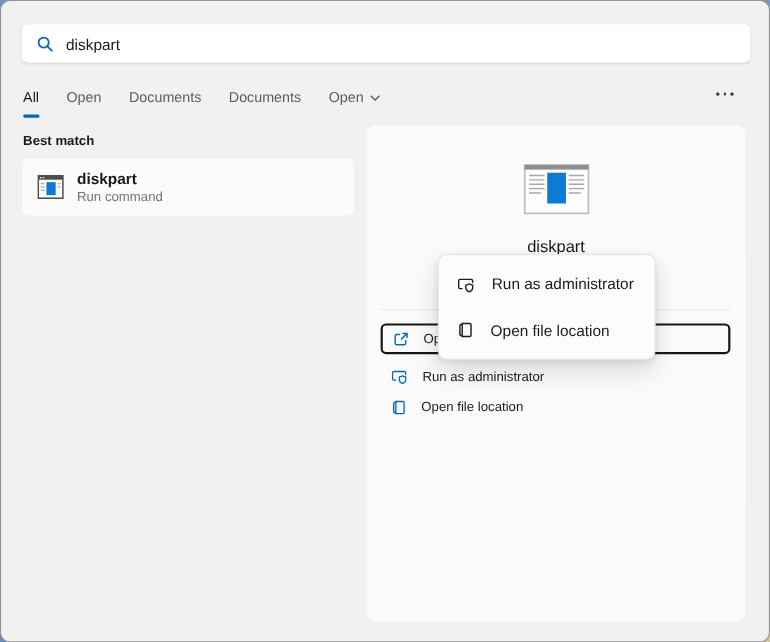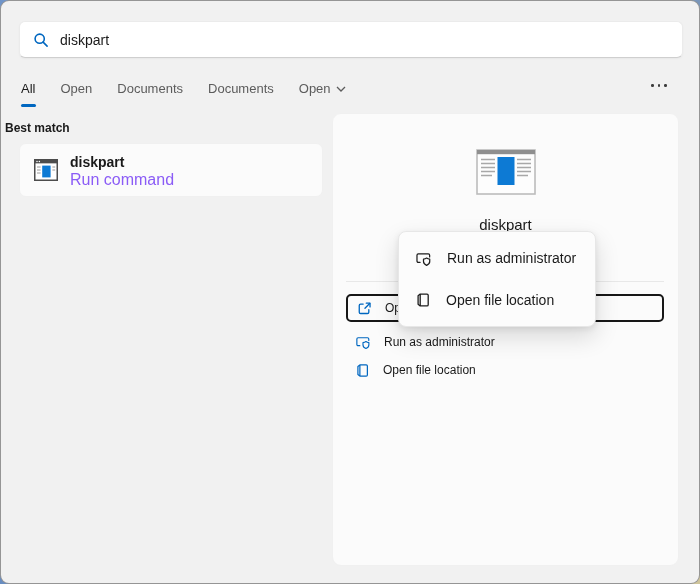--- a/index.html
+++ b/index.html
@@ -45,30 +45,30 @@
     position:absolute; left:0; right:-1px; bottom:-11px; height:3px;
     border-radius:2px; background:#0067c0;
   }
   .dots {
     position:absolute; right:32px; top:83px;
     display:flex; gap:4px; align-items:center;
   }
   .dots i { width:2.6px; height:2.6px; background:#3e3e3e; border-radius:50%; display:block; }
   
   .section-label {
-    position:absolute; left:4px; top:120px;
+    position:absolute; left:20px; top:120px;
     font-size:12px; font-weight:bold; color:#1a1a1a;
   }
   .result-card {
     position:absolute; left:18px; top:142px; width:304px; height:54px;
     background:#fbfbfb; border:1px solid #f0f0f0; border-radius:7px;
     display:flex; align-items:center; gap:12px; padding-left:14px;
   }
   .result-title { font-size:14px; font-weight:bold; color:#1a1a1a; line-height:17px; }
-  .result-sub   { font-size:16px; color:#8b5cf6; line-height:15px; margin-top:1px; }
+  .result-sub   { font-size:12px; color:#737373; line-height:15px; margin-top:1px; }
   
   .panel {
     position:absolute; left:331px; top:112px; width:347px; height:453px;
     background:#fbfbfb; border:1px solid #f0f0f0; border-radius:9px;
   }
   .big-icon { position:absolute; top:35px; left:50%; transform:translateX(-50%); }
   .panel-title {
     position:absolute; top:102px; left:0; width:100%;
     text-align:center; font-size:15px; color:#1a1a1a;
   }

